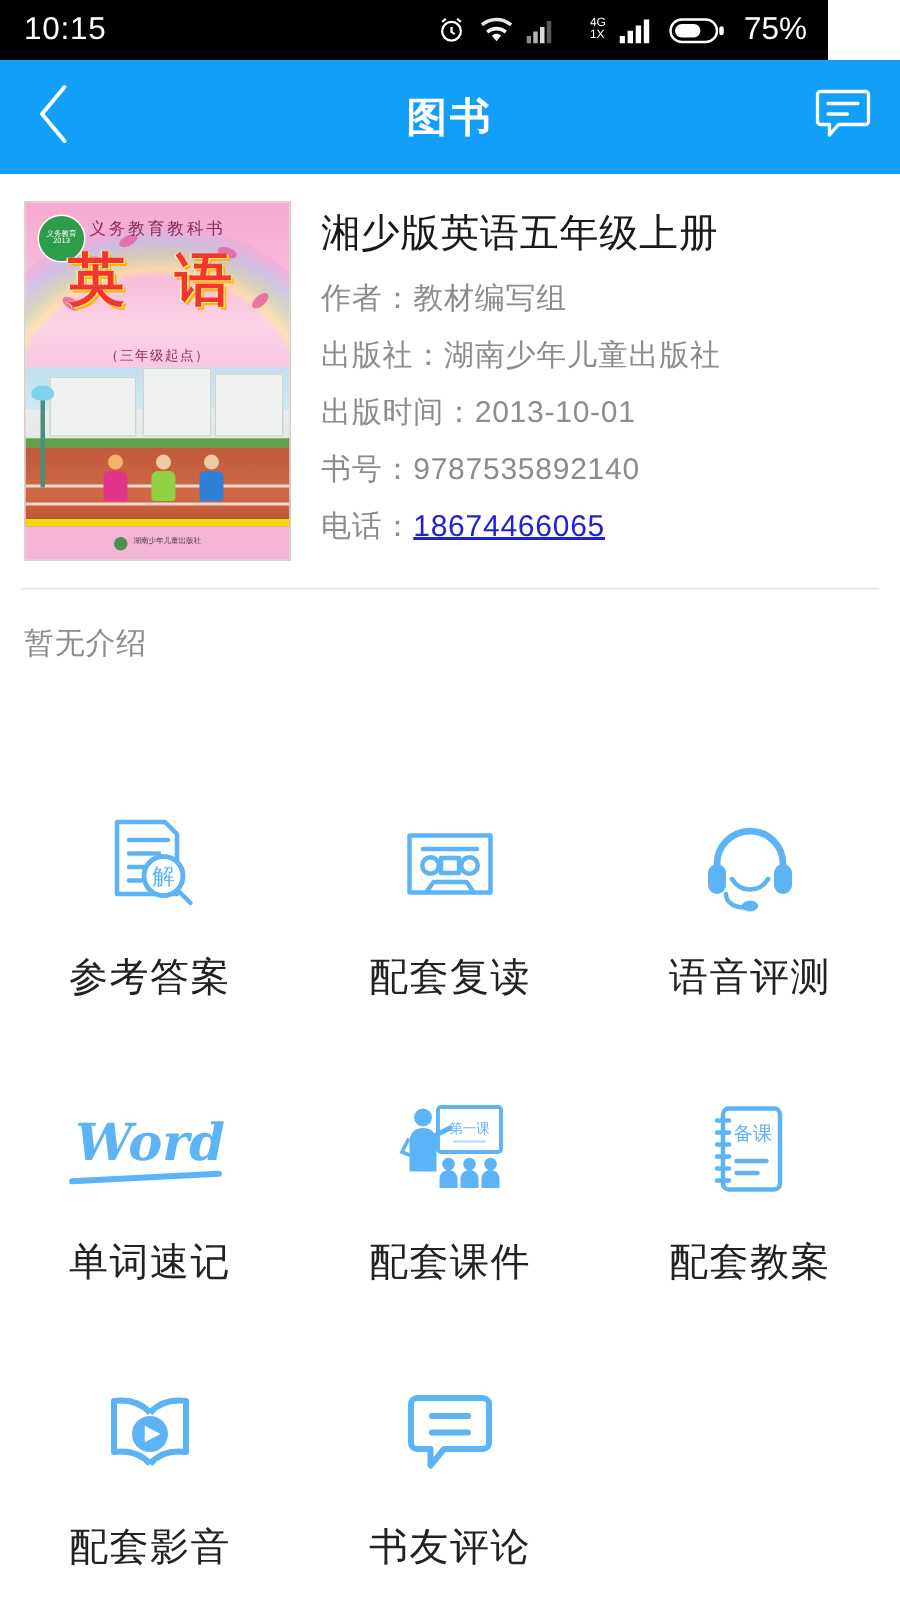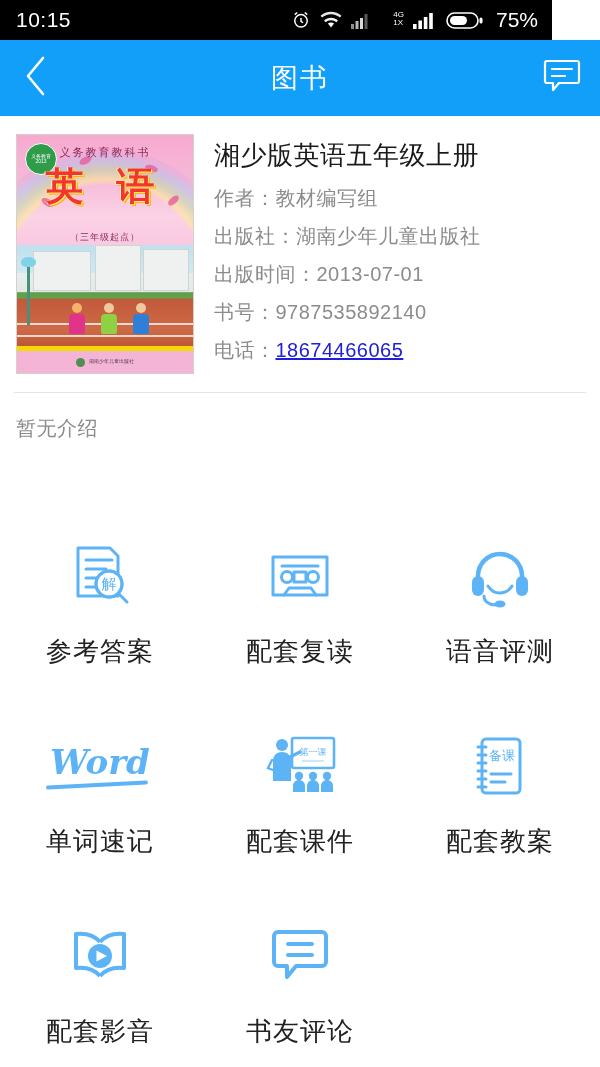--- a/index.html
+++ b/index.html
@@ -29,21 +29,21 @@
     background: #119FFA;
     display: flex; align-items: center;
     position: relative;
   }
   .back-btn {
     width: 72px; height: 76px;
     display: flex; align-items: center; justify-content: center;
   }
   .header-title {
     position: absolute; left: 0; right: 0; text-align: center;
-    color: #ffffff; font-size: 27px; font-weight: 400; letter-spacing: 2px;
+    color: #ffffff; font-size: 27px; font-weight: 700; letter-spacing: 2px;
     pointer-events: none;
   }
   .header-action {
     margin-left: auto; width: 76px; height: 76px;
     display: flex; align-items: center; justify-content: center;
     z-index: 2;
   }
 
   
   .book-section {
@@ -294,21 +294,21 @@
     <div class="footer-band">
       <span class="pub-logo"></span>
       <span class="pub-name">湖南少年儿童出版社</span>
     </div>
   </div>
 
   <div class="book-meta">
     <div class="book-title">湘少版英语五年级上册</div>
     <div class="meta-row">作者：教材编写组</div>
     <div class="meta-row">出版社：湖南少年儿童出版社</div>
-    <div class="meta-row">出版时间：2013-07-01</div>
+    <div class="meta-row">出版时间：2013-10-01</div>
     <div class="meta-row">书号：9787535892140</div>
     <div class="meta-row">
       <span>电话：</span><a class="phone-link" href="#">18674466065</a>
     </div>
   </div>
 </div>
 
 <div class="divider"></div>
 <div class="intro">暂无介绍</div>
 

